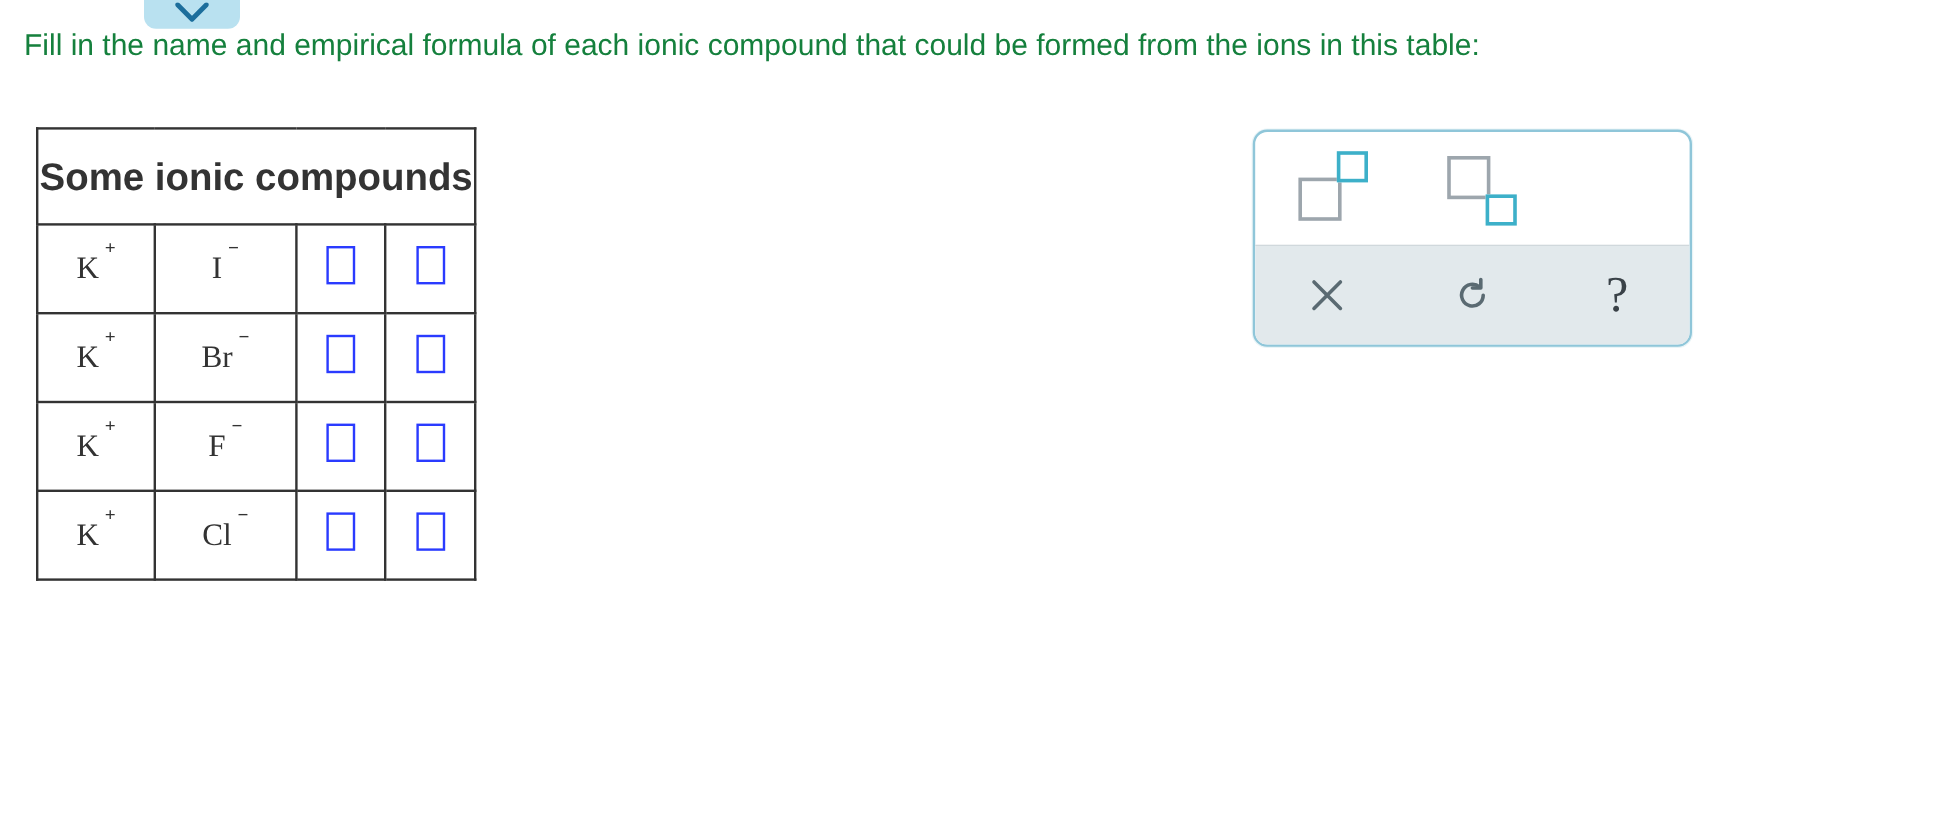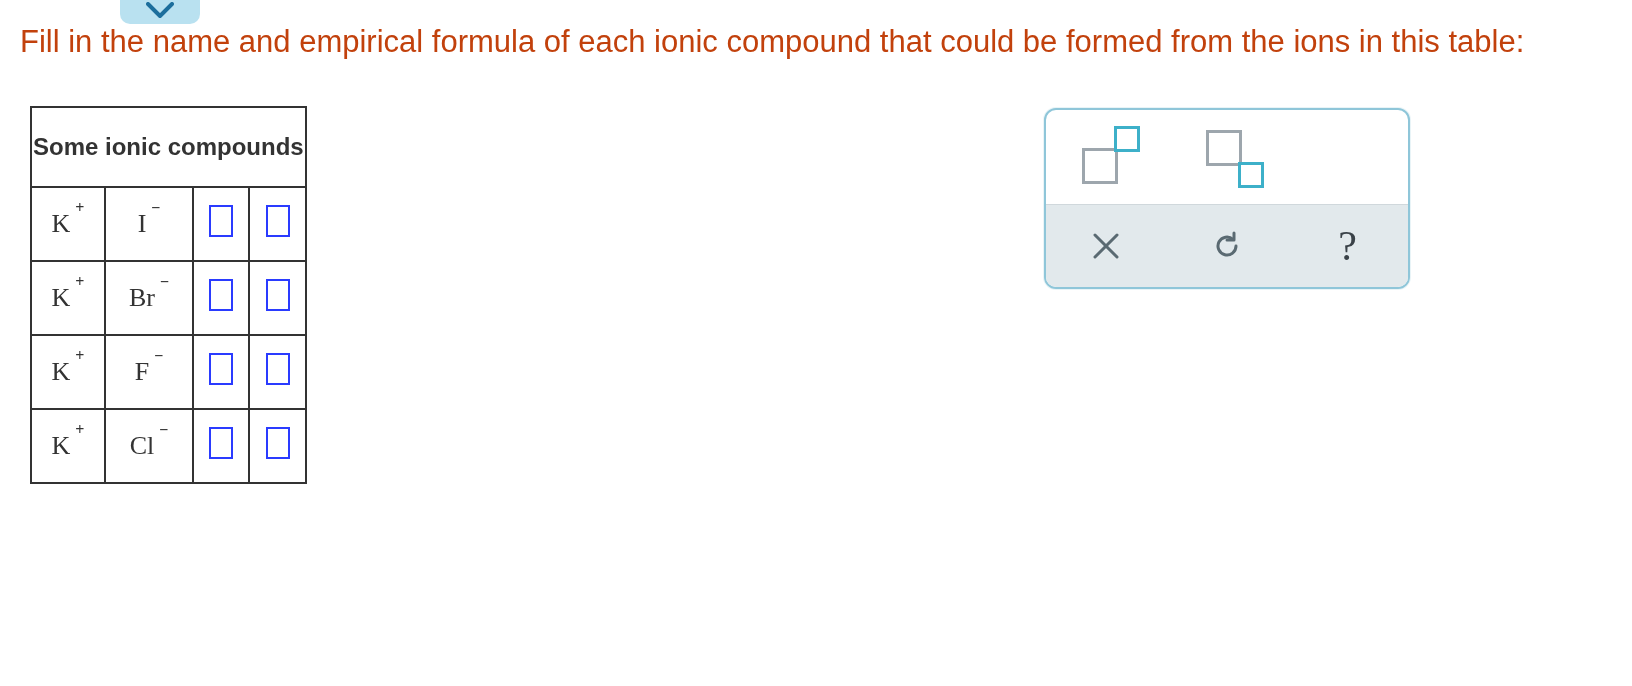--- a/index.html
+++ b/index.html
@@ -27,42 +27,42 @@
     display: flex;
     align-items: flex-end;
     justify-content: center;
     padding-bottom: 4px;
   }
   .hint-arrow svg { display:block; }
   .prompt {
     position: absolute;
     top: 24px;
     left: 20px;
-    font-size: 31px;
-    color: #c2410c;
+    font-size: 25px;
+    color: #15803d;
   }
   .table-wrap {
     position: absolute;
     top: 106px;
     left: 30px;
   }
   table.ionic {
     border-collapse: collapse;
   }
   table.ionic th, table.ionic td {
     border: 2px solid #333;
     text-align: center;
     vertical-align: middle;
   }
   table.ionic th {
     font-weight: bold;
     color: #333;
   }
   .title-row th {
-    font-size: 24px;
+    font-size: 32px;
     height: 76px;
     border-radius: 21px;
   }
   .header-row th {
     font-size: 22px;
     height: 64px;
   }
   .col-cation { width: 96px; }
   .col-anion  { width: 96px; }
   .col-formula{ width: 318px; }

